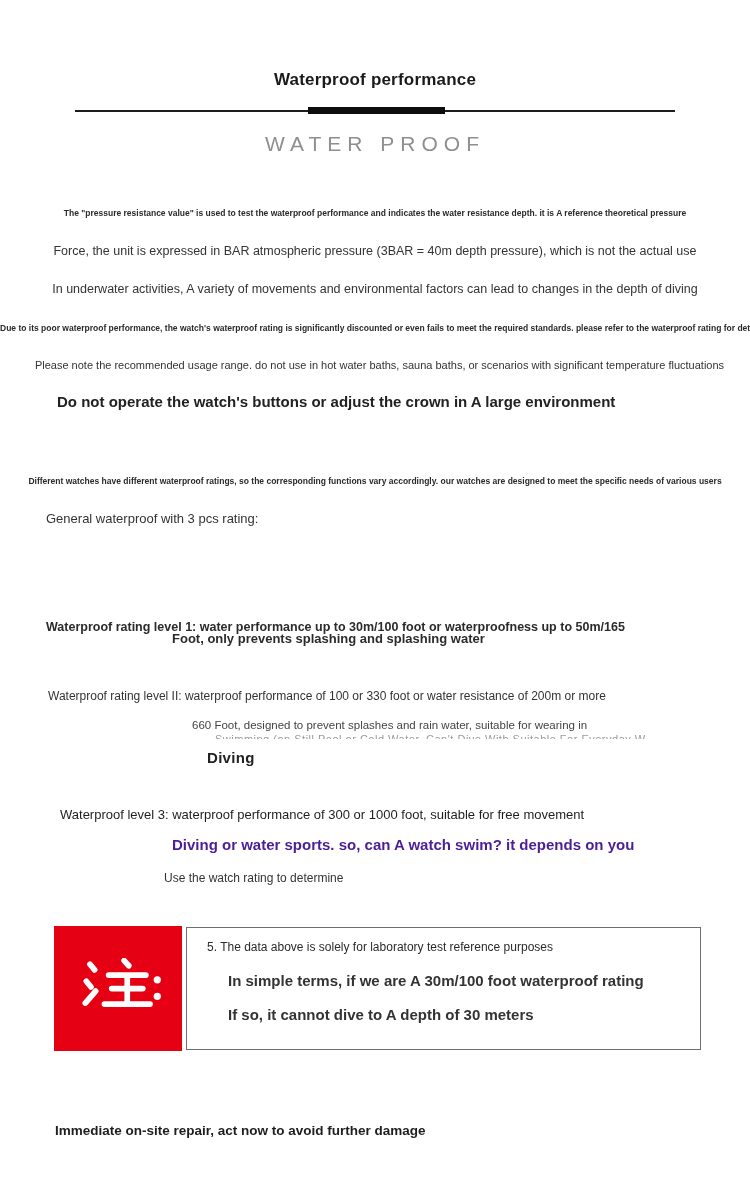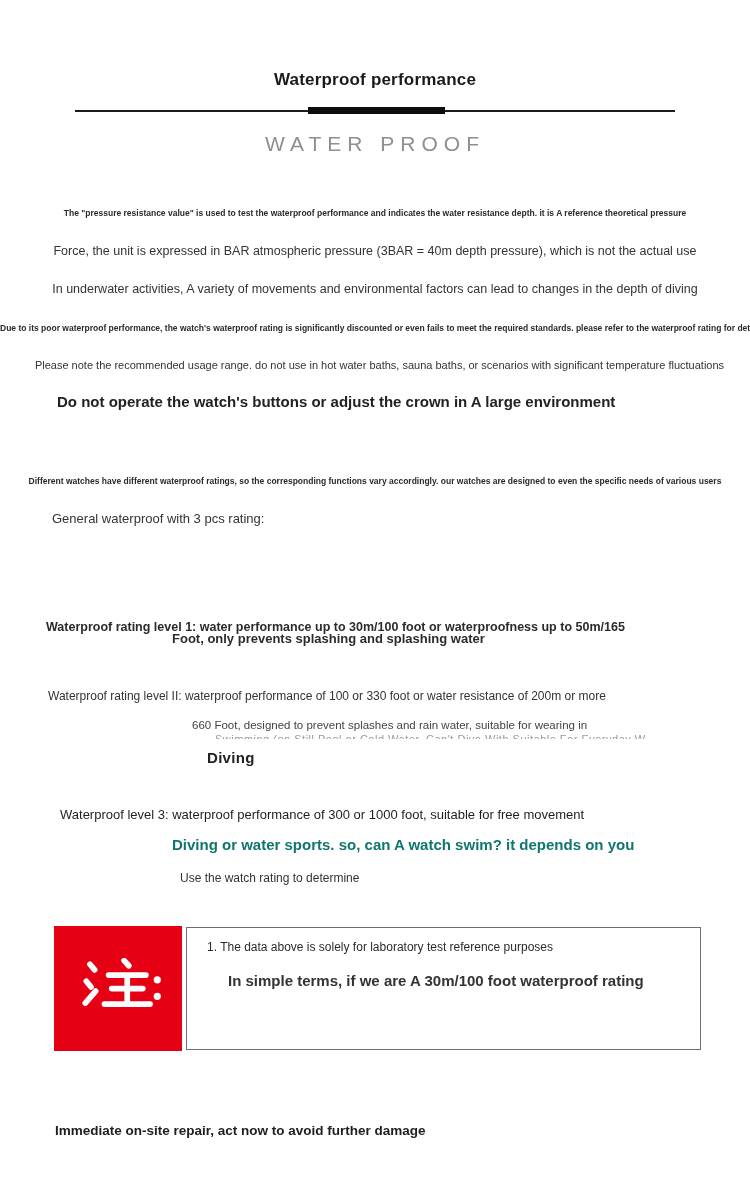--- a/index.html
+++ b/index.html
@@ -19,33 +19,33 @@
   .subtitle{top:132px;font-size:21px;font-weight:400;color:#8f8f8f;letter-spacing:6px;}
 
   .p-tiny-bold{font-size:8.5px;font-weight:bold;color:#2a2a2a;}
   .p1{top:208px;}
   .p2{top:244px;font-size:12.5px;color:#333;}
   .p3{top:282px;font-size:12.5px;color:#333;}
   .p4{top:323px;}
   .p5{top:359px;font-size:11px;color:#333;padding-left:9px;}
   .p6{top:393px;left:57px;font-size:15px;font-weight:bold;color:#222;}
   .p7{top:476px;}
-  .p8{top:511px;left:52px;font-size:13px;color:#333;text-align:center;}
+  .p8{top:511px;left:46px;font-size:13px;color:#333;text-align:center;}
 
   .p9{top:601px;left:46px;font-size:12.5px;font-weight:600;color:#2b2b2b;margin-top:19px;}
   .p10{top:631px;left:172px;font-size:13px;font-weight:bold;color:#2b2b2b;}
   .p11{top:689px;left:48px;font-size:12px;color:#333;}
   .p12{top:719px;left:192px;font-size:11.5px;color:#444;}
   .clipped{top:733px;left:215px;width:430px;height:6px;overflow:hidden;}
   .clipped span{display:block;font-size:11px;line-height:13px;color:#9a9a9a;letter-spacing:.5px;}
   .p13{top:749px;left:207px;font-size:15px;font-weight:bold;color:#222;letter-spacing:.3px;}
 
   .p14{top:807px;left:60px;font-size:13px;font-weight:normal;color:#1e1e1e;}
-  .p15{top:836px;left:172px;font-size:15px;font-weight:bold;color:#0f766e;}
-  .p16{top:871px;left:164px;font-size:12px;color:#333;margin-left:16px;}
+  .p15{top:836px;left:172px;font-size:15px;font-weight:bold;color:#4c1d95;}
+  .p16{top:871px;left:164px;font-size:12px;color:#333;}
 
   .note-border{top:927px;left:186px;width:513px;height:121px;border:1px solid #6f6f6f;background:#fff;}
   .note-red{top:926px;left:54px;width:128px;height:125px;background:#e60014;}
   .zhu{top:958px;left:78px;width:84px;height:58px;}
   .n1{top:940px;left:207px;font-size:12px;font-weight:500;color:#2b2b2b;}
   .n2{top:972px;left:220px;font-size:15px;font-weight:bold;color:#333;margin-left:8px;}
   .n3{top:1006px;left:228px;font-size:15px;font-weight:bold;color:#333;}
 
   .f1{top:1096px;left:48px;font-size:11.5px;color:#222;}
   .f2{top:1123px;left:55px;font-size:13.5px;font-weight:bold;color:#1e1e1e;text-align:right;}
@@ -60,21 +60,21 @@
   <div class="abs divider-thick"></div>
   <div class="abs fullw subtitle">WATER PROOF</div>
 
   <div class="abs fullw p-tiny-bold p1">The "pressure resistance value" is used to test the waterproof performance and indicates the water resistance depth. it is A reference theoretical pressure</div>
   <div class="abs fullw p2">Force, the unit is expressed in BAR atmospheric pressure (3BAR = 40m depth pressure), which is not the actual use</div>
   <div class="abs fullw p3">In underwater activities, A variety of movements and environmental factors can lead to changes in the depth of diving</div>
   <div class="abs fullw p-tiny-bold p4">Due to its poor waterproof performance, the watch's waterproof rating is significantly discounted or even fails to meet the required standards. please refer to the waterproof rating for details</div>
   <div class="abs fullw p5">Please note the recommended usage range. do not use in hot water baths, sauna baths, or scenarios with significant temperature fluctuations</div>
   <div class="abs p6">Do not operate the watch's buttons or adjust the crown in A large environment</div>
 
-  <div class="abs fullw p-tiny-bold p7">Different watches have different waterproof ratings, so the corresponding functions vary accordingly. our watches are designed to even the specific needs of various users</div>
+  <div class="abs fullw p-tiny-bold p7">Different watches have different waterproof ratings, so the corresponding functions vary accordingly. our watches are designed to meet the specific needs of various users</div>
   <div class="abs p8">General waterproof with 3 pcs rating:</div>
 
   <div class="abs p9">Waterproof rating level 1: water performance up to 30m/100 foot or waterproofness up to 50m/165</div>
   <div class="abs p10">Foot, only prevents splashing and splashing water</div>
 
   <div class="abs p11">Waterproof rating level II: waterproof performance of 100 or 330 foot or water resistance of 200m or more</div>
   <div class="abs p12">660 Foot, designed to prevent splashes and rain water, suitable for wearing in</div>
   <div class="abs clipped">
     <span>Swimming (on Still Pool or Cold Water, Can't Dive With Suitable For Everyday Watch)</span>
   </div>
@@ -95,18 +95,19 @@
       <line x1="58" y1="33" x2="130" y2="33"></line>
       <line x1="64" y1="59" x2="124" y2="59"></line>
       <line x1="50" y1="89" x2="138" y2="89"></line>
       <line x1="94" y1="35" x2="94" y2="87"></line>
     </g>
     <g fill="#ffffff">
       <circle cx="152" cy="42" r="7"></circle>
       <circle cx="152" cy="74" r="7"></circle>
     </g>
   </svg>
-  <div class="abs n1">1. The data above is solely for laboratory test reference purposes</div>
+  <div class="abs n1">5. The data above is solely for laboratory test reference purposes</div>
   <div class="abs n2">In simple terms, if we are A 30m/100 foot waterproof rating</div>
+  <div class="abs n3">If so, it cannot dive to A depth of 30 meters</div>
 
   <div class="abs f2">Immediate on-site repair, act now to avoid further damage</div>
 
 </div>
 
 </body></html>

